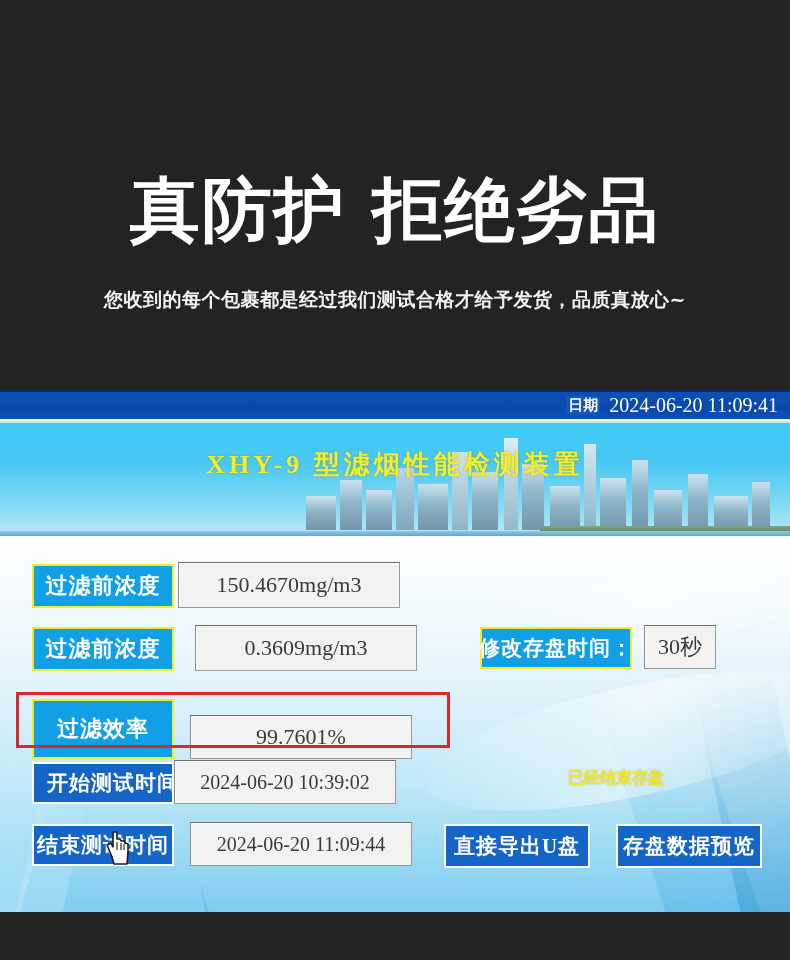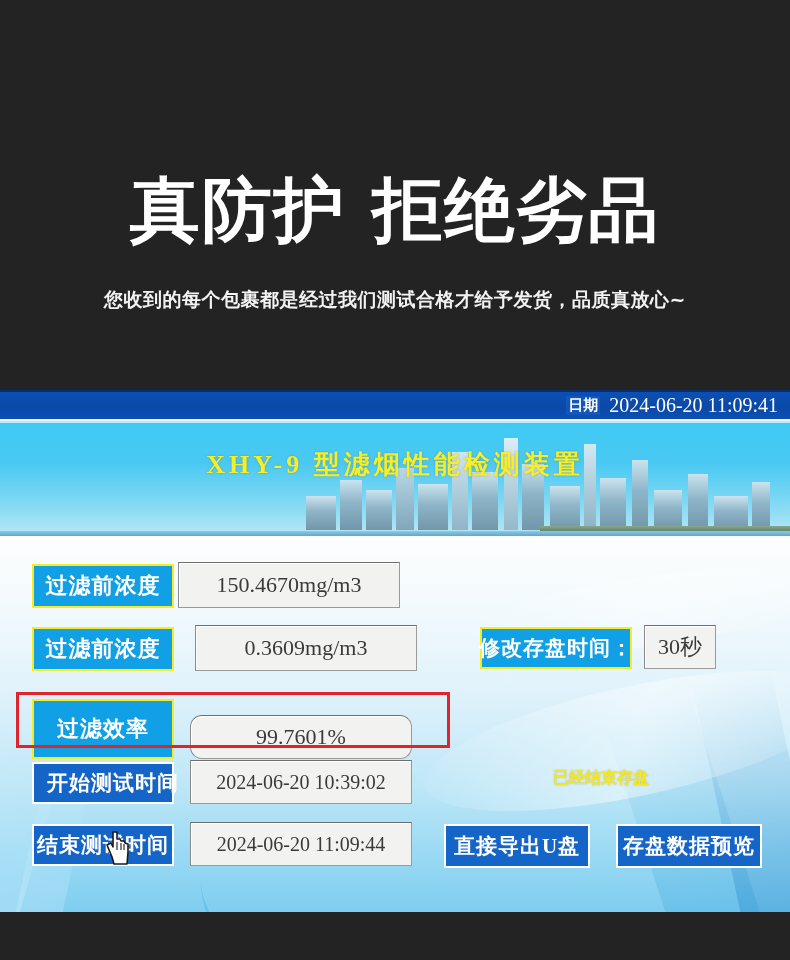--- a/index.html
+++ b/index.html
@@ -241,39 +241,39 @@
           <div class="val" style="width:222px; height:46px; margin-left:4px; font-size:22px;">150.4670mg/m3</div>
         </div>
 
         <div class="row" style="left:32px; top:89px;">
           <div class="lbl cyan" style="width:142px; height:44px; font-size:22px;">过滤前浓度</div>
           <div class="val" style="width:222px; height:46px; margin-left:21px; font-size:22px;">0.3609mg/m3</div>
         </div>
 
         <div class="row" style="left:32px; top:163px;">
           <div class="lbl cyan" style="width:142px; height:60px; font-size:22px;">过滤效率</div>
-          <div class="val" style="width:222px; height:44px; margin-left:16px; font-size:22px;border-radius:12px;">99.7601%</div>
+          <div class="val" style="width:222px; height:44px; margin-left:16px; font-size:22px;">99.7601%</div>
         </div>
 
         <div class="row" style="left:32px; top:224px;">
           <div class="lbl blue" style="width:142px; height:42px; font-size:21px;padding-left:20px;">开始测试时间</div>
-          <div class="val" style="width:222px; height:44px; margin-left:16px; font-size:20px;">2024-06-20 10:39:02</div>
+          <div class="val" style="width:222px; height:44px; font-size:20px;">2024-06-20 10:39:02</div>
         </div>
 
         <div class="row" style="left:32px; top:286px;">
           <div class="lbl blue" style="width:142px; height:42px; font-size:21px;">结束测试时间</div>
           <div class="val" style="width:222px; height:44px; margin-left:16px; font-size:20px;">2024-06-20 11:09:44</div>
         </div>
 
         <div class="row" style="left:480px; top:89px;">
           <div class="lbl cyan" style="width:152px; height:42px; font-size:21px;">修改存盘时间：</div>
           <div class="val" style="width:72px; height:44px; margin-left:12px; font-size:22px;">30秒</div>
         </div>
 
-        <div class="status" style="left:553px; top:232px; font-size:16px;">已经结束存盘</div>
+        <div class="status" style="left:568px; top:232px; font-size:16px;">已经结束存盘</div>
 
         <div class="btn" style="left:444px; top:288px; width:146px; height:44px; font-size:21px;">直接导出U盘</div>
         <div class="btn" style="left:616px; top:288px; width:146px; height:44px; font-size:21px;">存盘数据预览</div>
 
         <div class="cursor" style="left:104px; top:294px;">
           <svg width="30" height="40" viewBox="0 0 30 40" xmlns="http://www.w3.org/2000/svg">
             <path d="M9 2 L9 17 L7 13 L3 15 L8 27 L10 34 L23 34 L24 22 L24 14 L21 13 L20 11 L17 11 L16 9 L13 9 L13 2 Z" fill="#ffffff" stroke="#1a1a1a" stroke-width="1.6" stroke-linejoin="round"></path>
             <path d="M13 12 L13 20 M17 13 L17 20 M20 14 L20 20" stroke="#1a1a1a" stroke-width="1.1" fill="none"></path>
           </svg>
         </div>

